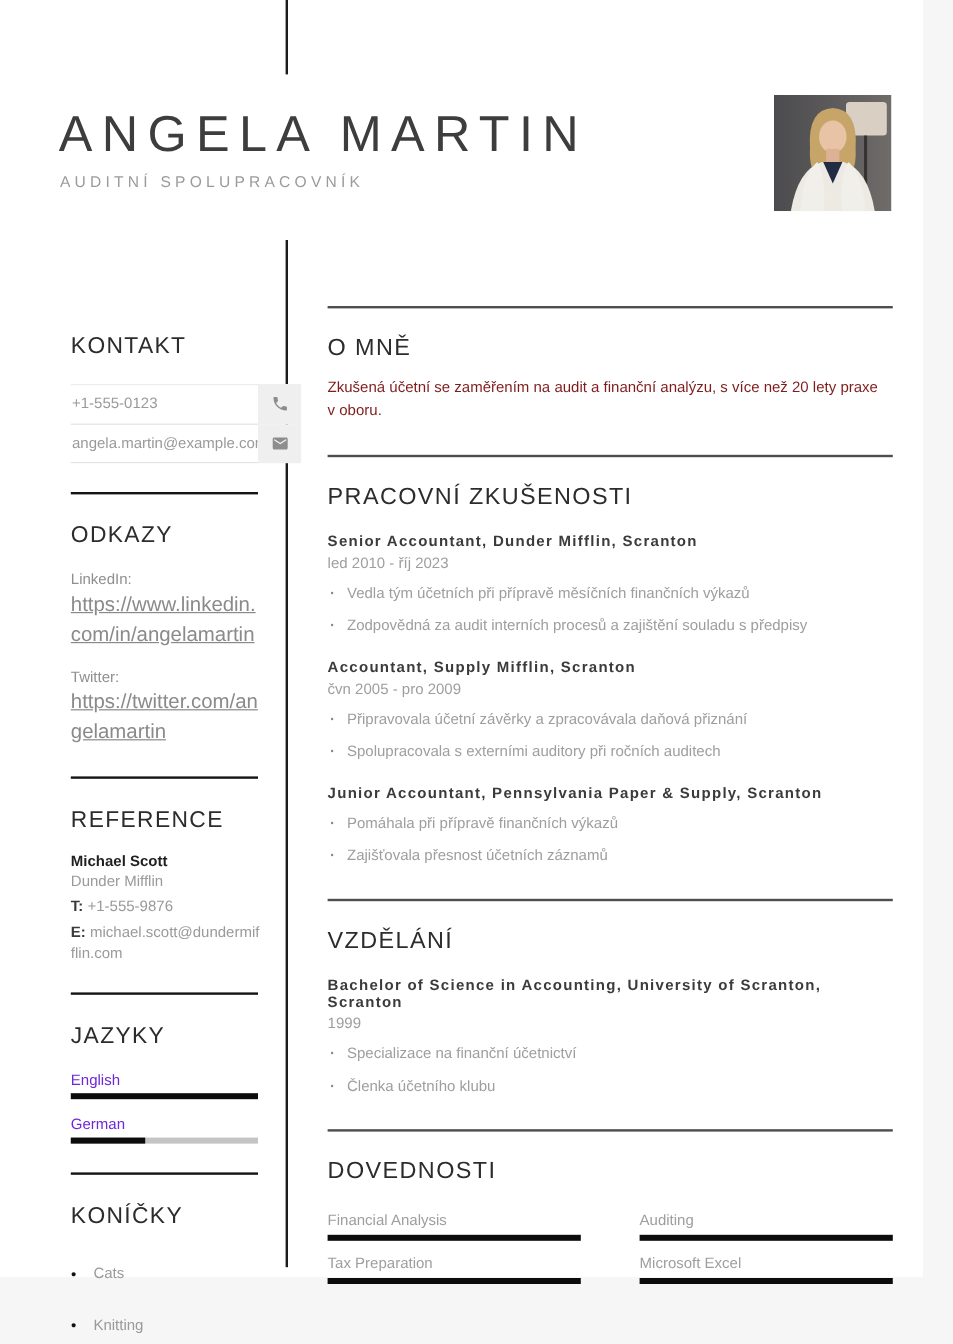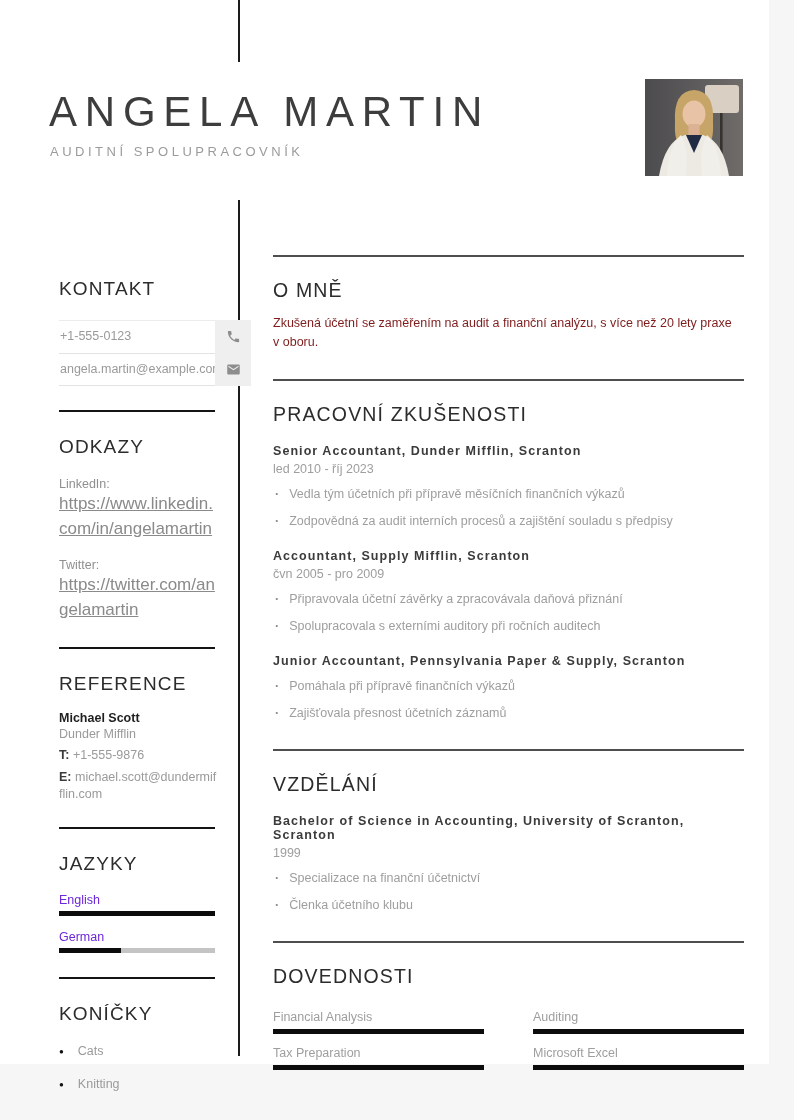--- a/index.html
+++ b/index.html
@@ -52,21 +52,21 @@
   .ref-line .lbl { font-weight:700; color:#3a3a3a; }
   .ref-line:first-of-type { margin-top:10px; }
 
   .lang-block { margin-top:18px; }
   .lang-item { margin-top:14px; }
   .lang-name { font-size:12.5px; color:#6d28d9; margin-bottom:4px; }
   .lang-bar { width:156px; height:5px; background:#c4c4c4; }
   .lang-fill { height:100%; background:#0c0c0c; }
 
   .hobby-list { margin-top:18px; list-style:none; }
-  .hobby-item { font-size:12.5px; color:#9a9a9a; margin-top:19px; display:flex; align-items:center; }
+  .hobby-item { font-size:12.5px; color:#9a9a9a; margin-top:29px; display:flex; align-items:center; }
   .hobby-item::before { content:"●"; color:#111; font-size:8px; margin-right:14px; }
 
   
   .main { position:absolute; left:273px; top:255px; width:471px; }
   .main-rule { border:none; border-top:2.5px solid #4e4e4e; width:471px; }
   .main-heading { font-size:19.5px; letter-spacing:0.06em; color:#2c2c2c; font-weight:500; margin-top:22px; }
   .about-text { font-size:12.5px; color:#7f1d1d; line-height:1.55; margin-top:12px; width:460px; }
 
   .section-gap { margin-top:26px; }
   .job { margin-top:18px; }

